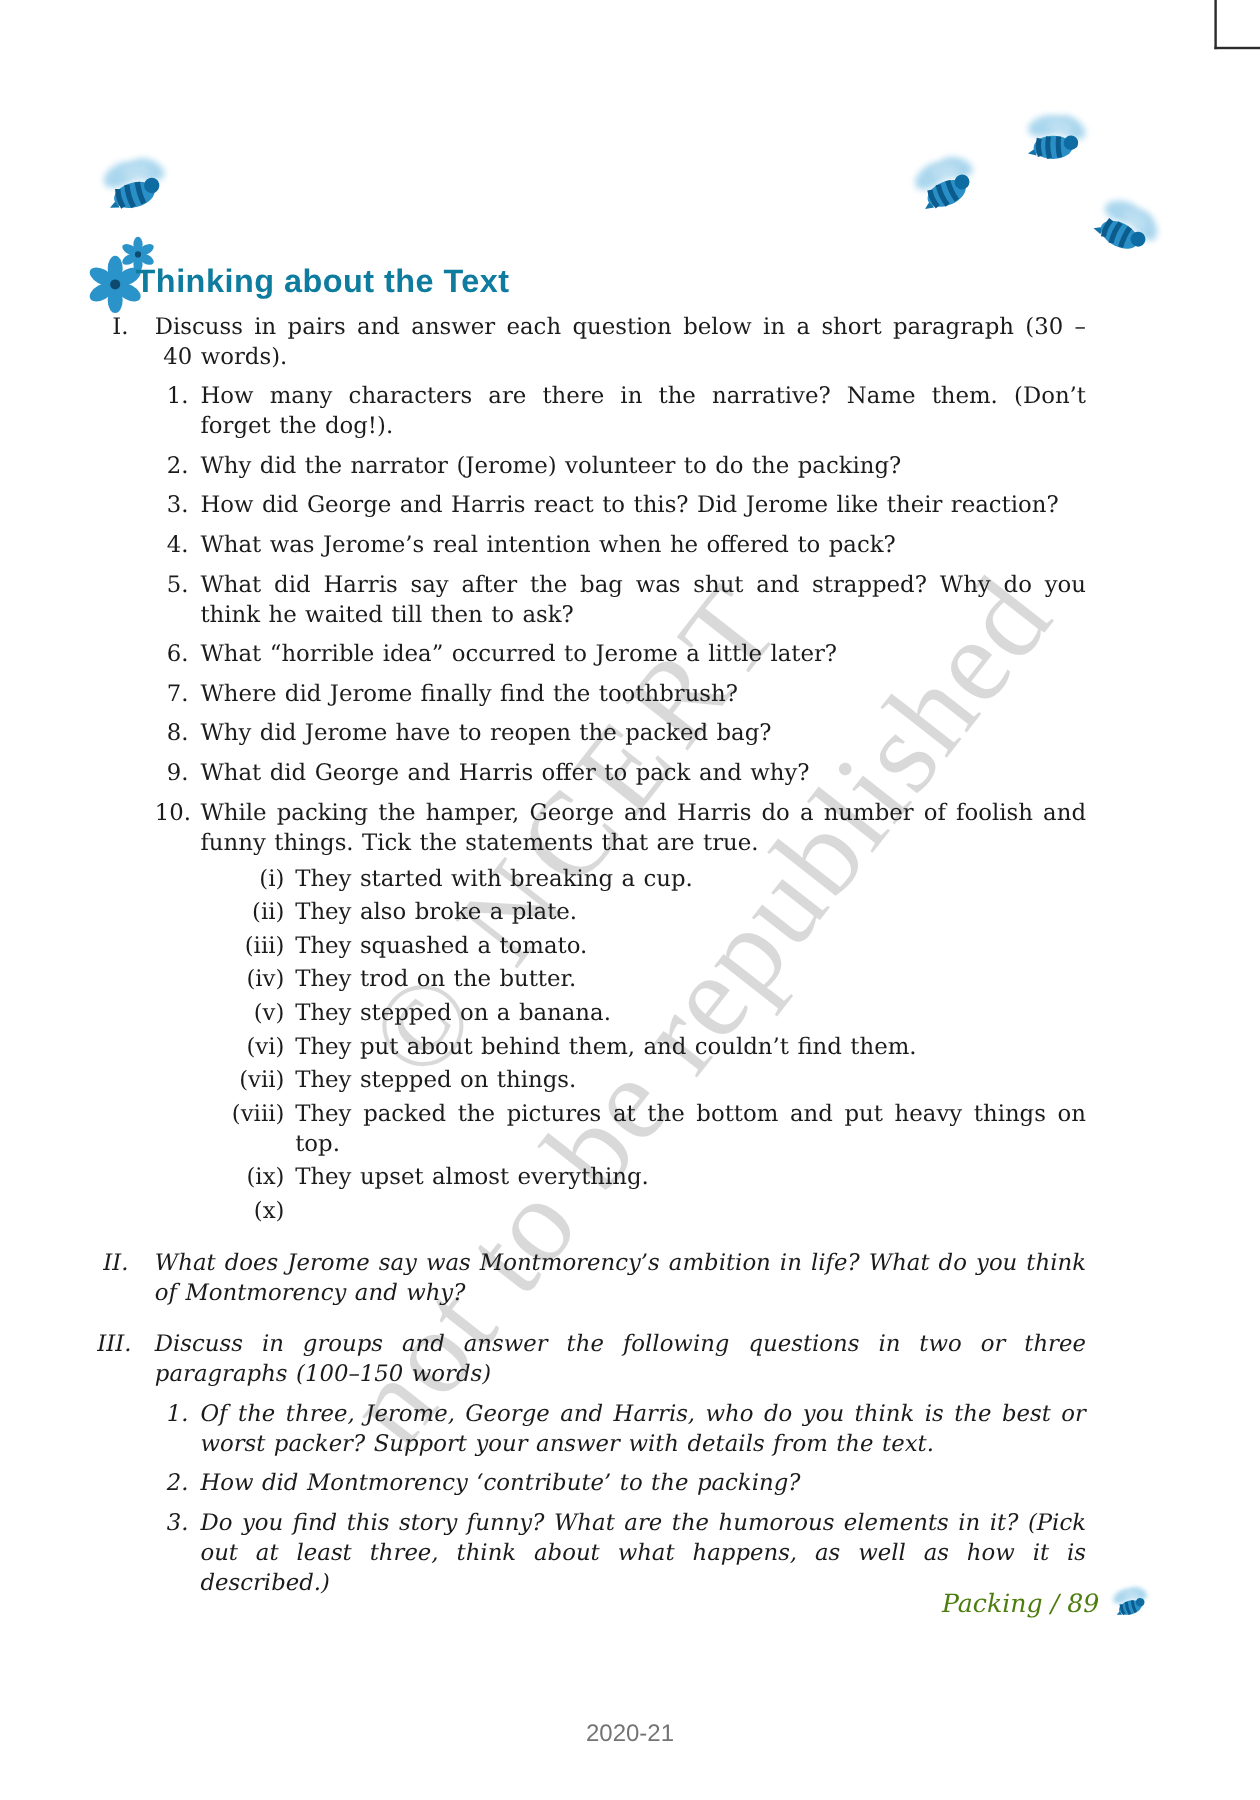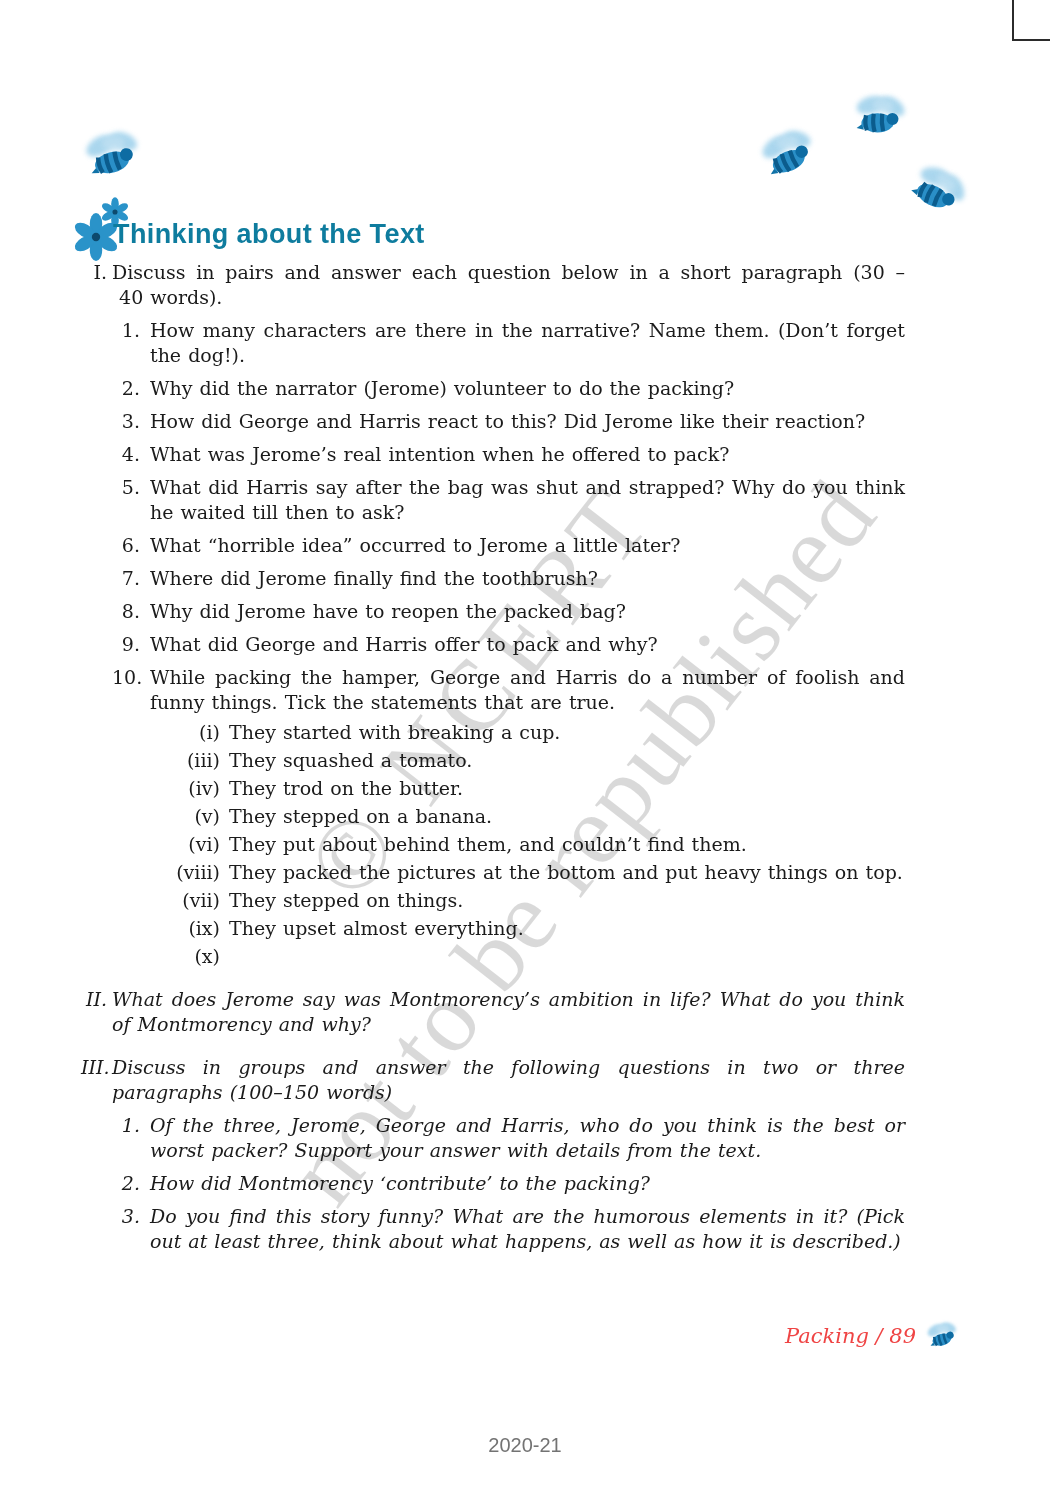--- a/index.html
+++ b/index.html
@@ -26,33 +26,33 @@
   
   .deco{position:absolute;z-index:1;}
 
   
   .content{position:absolute;left:81px;top:260px;width:824px;z-index:1;
            font-size:19px;line-height:25px;word-spacing:1px;}
   .content section{display:block;}
   .content section + section{margin-top:18px;font-style:italic;}
   .sec-row{display:flex;}
   .sec-label{width:26px;flex:none;text-align:right;}
-  .sec-body{flex:1;margin-left:5px;min-width:0;}
+  .sec-body{flex:1;margin-left:22px;min-width:0;}
   .intro{margin:0;text-align:justify;}
   .item{display:flex;margin-top:8px;}
   .item-num{width:28px;flex:none;text-align:right;}
   .item-text{flex:1;margin-left:10px;text-align:justify;min-width:0;}
   .sublist{margin-top:5px;}
   .subitem{display:flex;margin-top:3px;}
   .sub-num{width:70px;flex:none;text-align:right;}
   .sub-text{flex:1;margin-left:9px;min-width:0;}
 
   
   .footer{position:absolute;left:785px;top:1318px;z-index:1;display:flex;align-items:center;}
-  .footer-label{font-style:italic;font-size:21px;color:#ef4444;white-space:pre;}
+  .footer-label{font-style:italic;font-size:21px;color:#4d7c0f;white-space:pre;}
   .footer .bee-small{margin-left:8px;}
   .year{position:absolute;left:0;top:1434px;width:100%;text-align:center;z-index:1;
         font-family:"Liberation Sans",sans-serif;font-size:20px;color:#737373;}
 </style>
 </head>
 <body>
 
 <svg width="0" height="0" style="position:absolute" aria-hidden="true">
   <defs>
     <filter id="soft" x="-60%" y="-60%" width="220%" height="220%">
@@ -160,42 +160,46 @@
           <div class="item">
             <div class="item-num">10.</div>
             <div class="item-text">
               <span>While packing the hamper, George and Harris do a number of foolish and funny things. Tick the statements that are true.</span>
               <div class="sublist">
                 <div class="subitem">
                   <div class="sub-num">(i)</div>
                   <div class="sub-text">They started with breaking a cup.</div>
                 </div>
                 <div class="subitem">
+                  <div class="sub-num">(ii)</div>
+                  <div class="sub-text">They also broke a plate.</div>
+                </div>
+                <div class="subitem">
                   <div class="sub-num">(iii)</div>
                   <div class="sub-text">They squashed a tomato.</div>
                 </div>
                 <div class="subitem">
                   <div class="sub-num">(iv)</div>
                   <div class="sub-text">They trod on the butter.</div>
                 </div>
                 <div class="subitem">
                   <div class="sub-num">(v)</div>
                   <div class="sub-text">They stepped on a banana.</div>
                 </div>
                 <div class="subitem">
                   <div class="sub-num">(vi)</div>
                   <div class="sub-text">They put about behind them, and couldn’t find them.</div>
                 </div>
                 <div class="subitem">
+                  <div class="sub-num">(vii)</div>
+                  <div class="sub-text">They stepped on things.</div>
+                </div>
+                <div class="subitem">
                   <div class="sub-num">(viii)</div>
                   <div class="sub-text">They packed the pictures at the bottom and put heavy things on top.</div>
-                </div>
-                <div class="subitem">
-                  <div class="sub-num">(vii)</div>
-                  <div class="sub-text">They stepped on things.</div>
                 </div>
                 <div class="subitem">
                   <div class="sub-num">(ix)</div>
                   <div class="sub-text">They upset almost everything.</div>
                 </div>
                 <div class="subitem">
                   <div class="sub-num">(x)</div>
                 </div>
               </div>
             </div>

